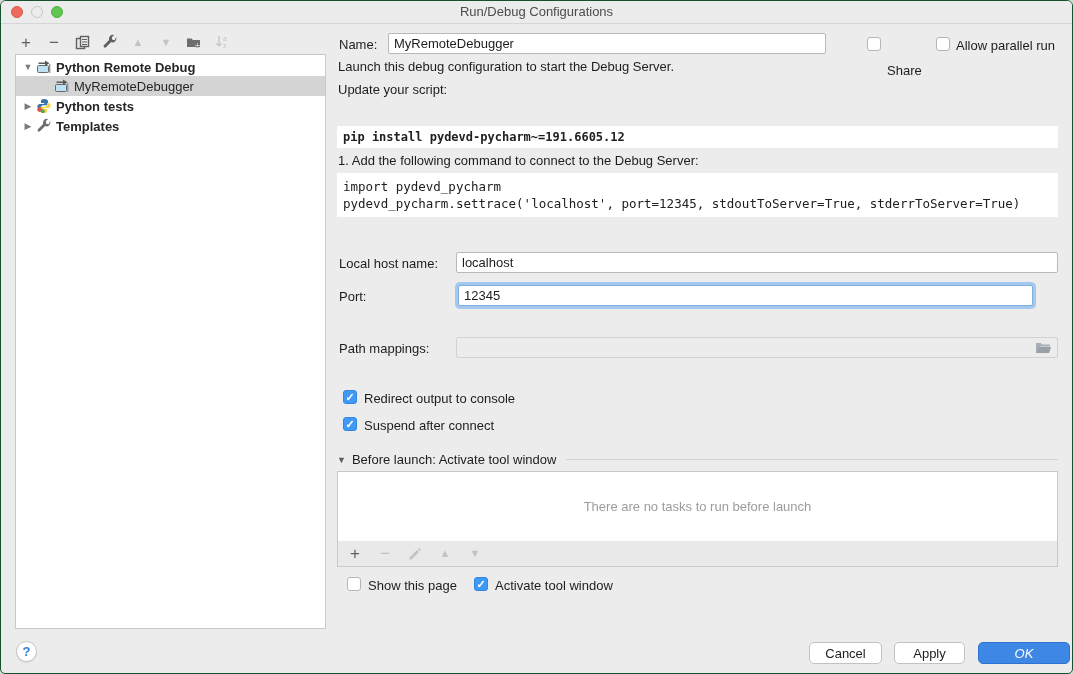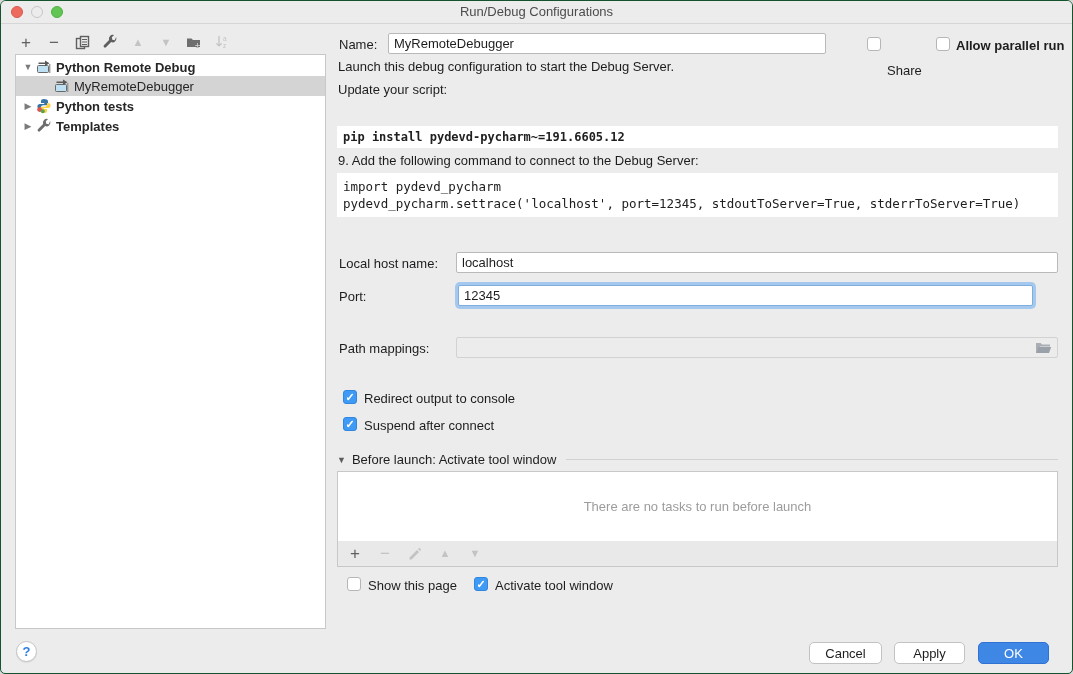--- a/index.html
+++ b/index.html
@@ -157,26 +157,26 @@
       </span>
       <span class="tlabel">Templates</span>
     </div>
   </div>
 
   <div class="abs lbl" style="left:338px;top:36px;">Name:</div>
   <input class="fld" style="left: 387px; top: 32px; width: 438px;" value="MyRemoteDebugger">
   <span class="cb" style="left:866px;top:36px;"></span>
   <div class="abs lbl" style="left:886px;top:37px;margin-top:25px;">Share</div>
   <span class="cb" style="left:935px;top:36px;"></span>
-  <div class="abs lbl" style="left:955px;top:37px;font-weight:bold;">Allow parallel run</div>
+  <div class="abs lbl" style="left:955px;top:37px;">Allow parallel run</div>
 
   <div class="abs lbl" style="left:337px;top:58px;">Launch this debug configuration to start the Debug Server.</div>
   <div class="abs lbl" style="left:337px;top:81px;">Update your script:</div>
   <div class="codebar" style="left:336px;top:125px;width:721px;height:22px;">pip install pydevd-pycharm~=191.6605.12</div>
-  <div class="abs lbl" style="left:337px;top:152px;">9. Add the following command to connect to the Debug Server:</div>
+  <div class="abs lbl" style="left:337px;top:152px;">1. Add the following command to connect to the Debug Server:</div>
   <div class="codeblock" style="left:336px;top:172px;width:721px;height:44px;"><span>import pydevd_pycharm</span>
 <span>pydevd_pycharm.settrace('localhost', port=12345, stdoutToServer=True, stderrToServer=True)</span></div>
 
   <div class="abs lbl" style="left:338px;top:255px;">Local host name:</div>
   <input class="fld" style="left: 455px; top: 251px; width: 602px;" value="localhost">
   <div class="abs lbl" style="left:338px;top:288px;">Port:</div>
   <input class="fld focused" style="left: 457px; top: 284px; width: 575px;" value="12345">
   <div class="abs lbl" style="left:338px;top:340px;">Path mappings:</div>
   <input class="fld disabled" style="left: 455px; top: 336px; width: 602px;" disabled="" value="">
   <div class="abs" style="left:1034px;top:339px;">
@@ -228,15 +228,15 @@
   <span class="cb on" style="left:473px;top:576px;">
       <span class="tick">✓</span>
     </span>
   <div class="abs lbl" style="left:494px;top:577px;">Activate tool window</div>
 
   <div class="helpbtn">
       <span>?</span>
     </div>
   <div class="btn" style="left:808px;top:641px;width:73px;">Cancel</div>
   <div class="btn" style="left:893px;top:641px;width:71px;">Apply</div>
-  <div class="btn primary" style="left:977px;top:641px;width:71px;">OK</div>
+  <div class="btn primary" style="left:977px;top:641px;width:92px;font-style:italic;">OK</div>
 
 </div>
 
 </body></html>

